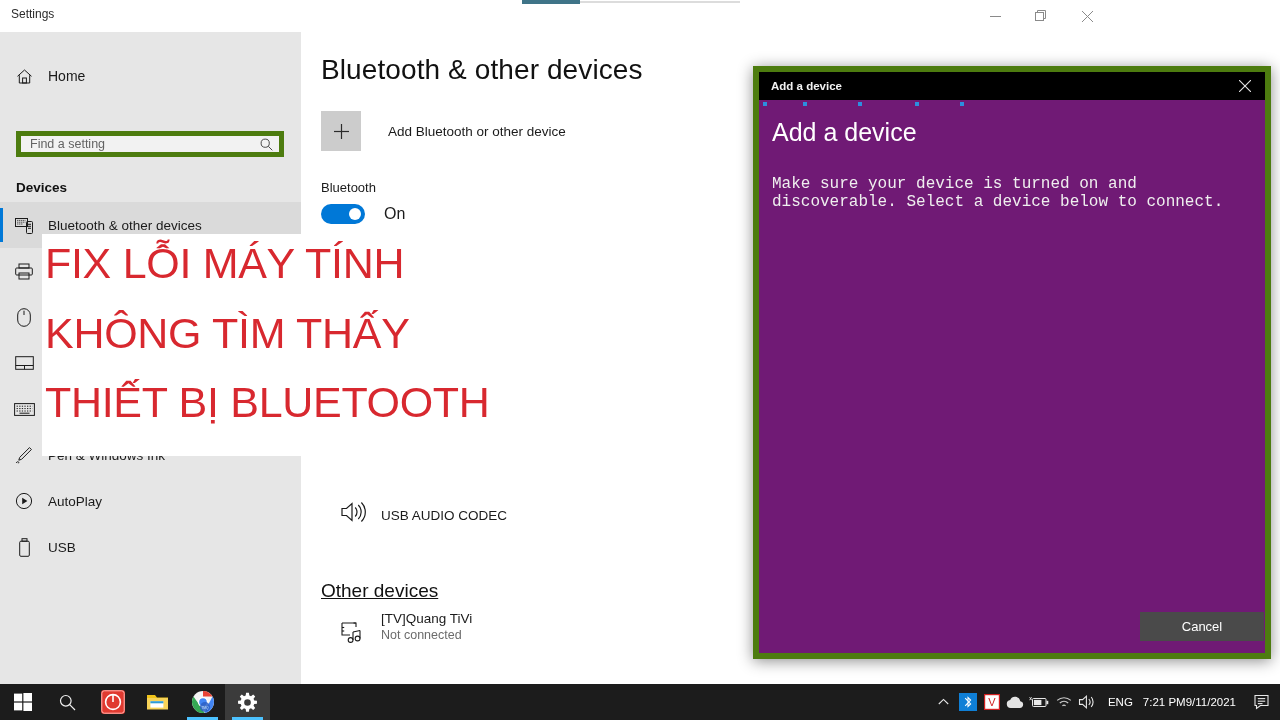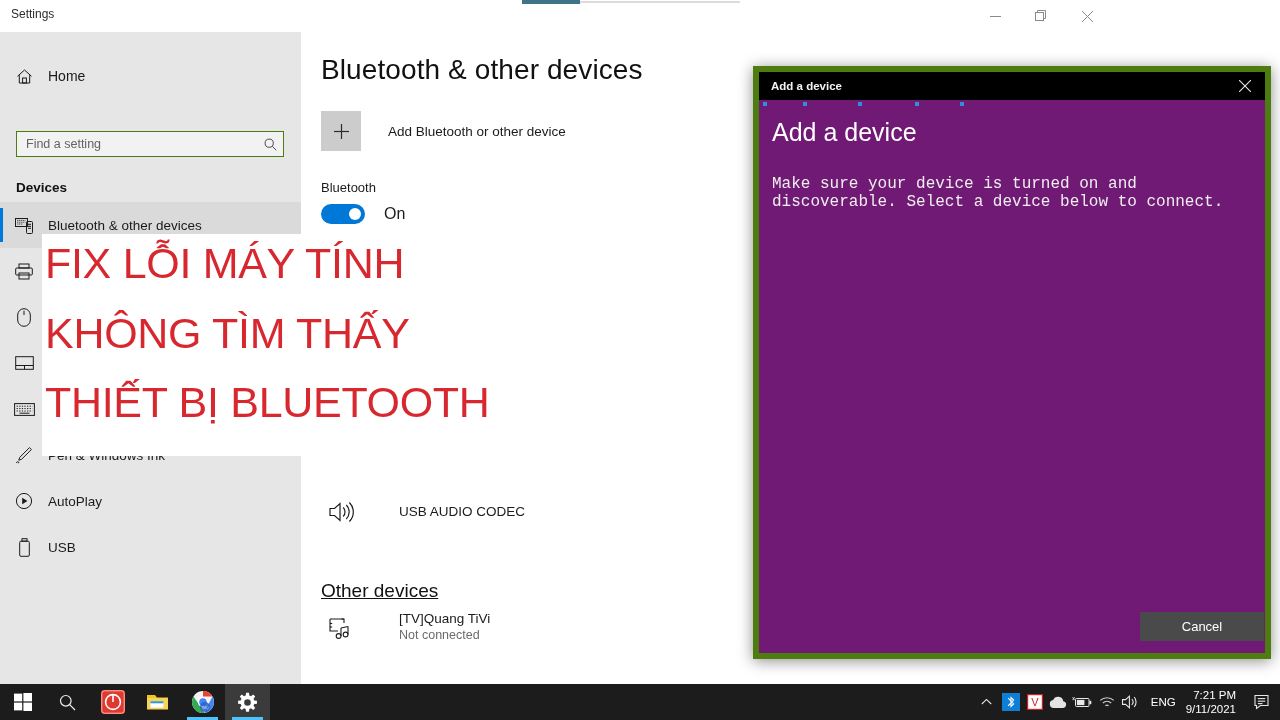--- a/index.html
+++ b/index.html
@@ -47,21 +47,21 @@
   }
   #home-row {
     position: absolute; left: 0; top: 24px; width: 301px; height: 40px;
     display: flex; align-items: center;
   }
   #home-row .ico { width: 48px; display: flex; justify-content: center; align-items: center; color: #1a1a1a; }
   #home-row .lbl { font-size: 14px; color: #1a1a1a; }
 
   #search-wrap {
     position: absolute; left: 16px; top: 99px; width: 268px; height: 26px;
-    background: #f2f2f2; border: 1px solid #4d7c0f;
+    background: #f2f2f2; border: 5px solid #4d7c0f;
     display: flex; align-items: center;
   }
   #search-input {
     flex: 1; border: 0; outline: 0; background: transparent;
     font-family: "Liberation Sans", sans-serif; font-size: 12.5px;
     color: #545454; padding-left: 9px;
   }
   #search-input::placeholder { color: #636363; }
   #search-icon-btn { width: 26px; display: flex; justify-content: center; align-items: center; color: #4a4a4a; }
 
@@ -107,21 +107,21 @@
   #bt-toggle {
     width: 44px; height: 20px; border-radius: 10px; background: #0078d7;
     position: relative;
   }
   #bt-toggle .knob {
     position: absolute; right: 4px; top: 4px; width: 12px; height: 12px;
     border-radius: 50%; background: #ffffff;
   }
   #bt-toggle-state { margin-left: 19px; font-size: 16px; color: #1b1b1b; }
 
-  .dev-row { position: absolute; left: 20px; display: flex; align-items: center; gap: 30px; }
+  .dev-row { position: absolute; left: 32px; display: flex; align-items: flex-end; }
   .dev-row .ico { width: 40px; display: flex; justify-content: center; color: #1b1b1b; padding-top: 2px; }
   .dev-row .txt { margin-left: 8px; }
   .dev-row .name { font-size: 13.5px; color: #1b1b1b; line-height: 17px; }
   .dev-row .sub { font-size: 12.5px; color: #6b6b6b; line-height: 17px; }
 
   #paired-clip {
     position: absolute; left: 301px; top: 455px; width: 460px; height: 26px;
     overflow: hidden;
   }
   #paired-clip .inner { position: absolute; left: 20px; top: -18px; display: flex; }
@@ -205,21 +205,21 @@
   }
   #tb-tray {
     position: absolute; right: 0; top: 0; height: 36px; display: flex; align-items: center;
   }
   .tray-ico {
     width: 24px; height: 36px; display: flex; align-items: center; justify-content: center;
     color: #e8e8e8;
   }
   #tray-lang { font-size: 11.5px; color: #ffffff; padding: 0 8px; }
   #tray-clock {
-    display: flex; flex-direction: column; align-items: flex-end; justify-content: center;
+    display: flex; align-items: flex-end; justify-content: center;
     padding: 0 10px 0 2px; color: #ffffff; font-size: 11.5px; line-height: 14px;
   }
   #tray-action { width: 34px; height: 36px; display: flex; align-items: center; justify-content: center; color: #e8e8e8; }
 </style>
 </head>
 <body>
 
 <div id="screen">
 
   <div id="settings-window">

